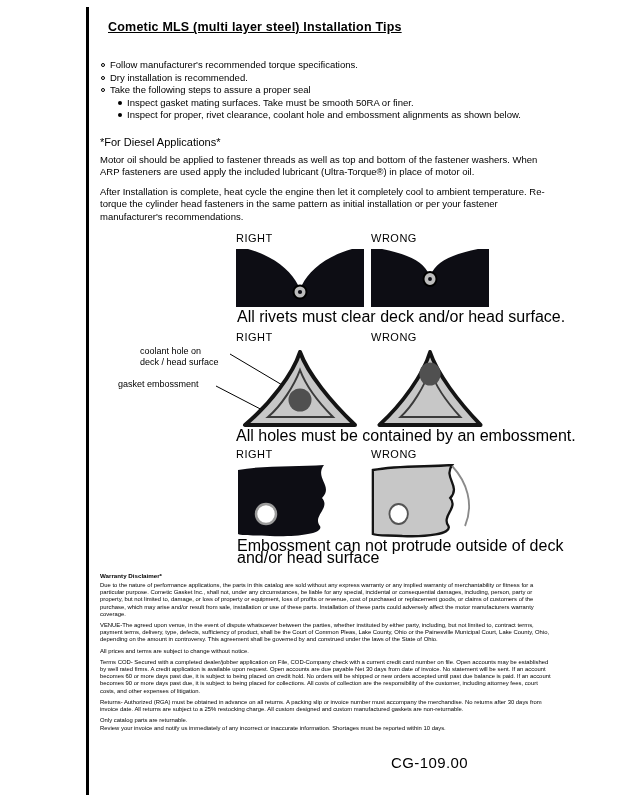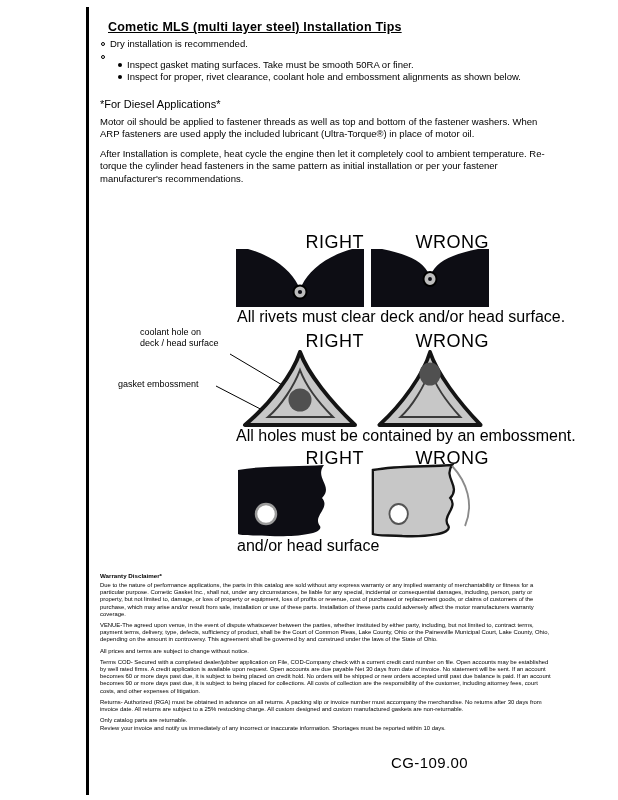--- a/index.html
+++ b/index.html
@@ -1,31 +1,31 @@
 <!DOCTYPE html>
 <html><head>
 <meta charset="utf-8">
 <style>
   *{margin:0;padding:0;box-sizing:border-box}
   html,body{width:618px;height:800px}
   body{font-family:"Liberation Sans","DejaVu Sans",sans-serif;background:#fff;color:#000}
   .page{position:relative;width:618px;height:800px;background:#fff;overflow:hidden}
   .left-rule{position:absolute;left:86px;top:7px;width:3px;height:788px;background:#000}
   .main{position:absolute;left:100px;top:14px;width:452px}
-  .title{font-size:12.5px;font-weight:bold;text-decoration:underline;margin:6px 0 4px 8px;letter-spacing:.2px}
+  .title{font-size:12.5px;font-weight:bold;text-decoration:underline;margin:6px 0 25px 8px;letter-spacing:.2px}
   .b-row{display:flex;align-items:flex-start;line-height:12.5px;font-size:9.5px}
   .b-row .mk{flex:0 0 auto;width:4px;height:4px;border-radius:50%;margin:4px 5px 0 1px}
   .mk.open{border:1px solid #000}
   .mk.filled{background:#000}
   .b-row.sub{margin-left:17px}
   .diesel-h{font-size:11px;font-weight:normal;margin:14px 0 6px 0}
   .para{font-size:9.5px;line-height:12.5px;margin-bottom:7px;width:448px}
   .note{font-size:9.5px;line-height:12.5px}
   .figures{position:absolute;left:0;top:230px;width:618px;height:342px}
-  .fig-h{position:absolute;font-size:18px;letter-spacing:.5px;text-align:right}
+  .fig-h{position:absolute;font-size:11px;letter-spacing:.5px;text-align:left}
   .fig-img{position:absolute;display:block}
   .fig-cap{position:absolute;font-size:16px;line-height:12px}
   .annot{position:absolute;font-size:9px;line-height:10.5px}
   .leaders{position:absolute;left:0;top:0;pointer-events:none}
   .warranty{position:absolute;left:100px;top:572px;width:452px}
   .w-h{font-size:6.2px;font-weight:bold;margin-bottom:3px}
   .w-p{font-size:5.9px;line-height:7.2px;margin-bottom:4px}
   .w-p.tight{margin-bottom:1px}
   .footer{position:absolute;left:391px;top:754px;font-size:15px;letter-spacing:.4px}
 </style>
@@ -34,24 +34,29 @@
 
 <div class="page">
   <div class="left-rule"></div>
 
   <div class="main">
     <div class="title">Cometic MLS (multi layer steel) Installation Tips</div>
 
     <div class="bullets">
       <div class="b-row">
         <span class="mk open"></span>
+        <span>Follow manufacturer's recommended torque specifications.</span>
+      </div>
+      <div class="b-row">
+        <span class="mk open"></span>
         <span>Dry installation is recommended.</span>
       </div>
       <div class="b-row">
         <span class="mk open"></span>
+        <span>Take the following steps to assure a proper seal</span>
       </div>
       <div class="b-row sub">
         <span class="mk filled"></span>
         <span>Inspect gasket mating surfaces.  Take must be smooth 50RA or finer.</span>
       </div>
       <div class="b-row sub">
         <span class="mk filled"></span>
         <span>Inspect for proper, rivet clearance, coolant hole and embossment alignments as shown below.</span>
       </div>
     </div>
@@ -76,21 +81,21 @@
       <rect width="128" height="58" fill="#0d0d14"></rect>
       <path d="M12,0 C40,5 58,13 63,26 L65,26 C70,13 88,5 116,0 Z" fill="#ffffff"></path>
       <circle cx="64" cy="30" r="7" fill="#bdbdbd" stroke="#000" stroke-width="2"></circle>
       <circle cx="64" cy="30" r="2.1" fill="#0d0d14"></circle>
     </svg>
     <div class="fig-cap" style="left:237px;top:81px">All rivets must clear deck and/or head surface.</div>
 
     <div class="fig-h" style="left:236px;top:101px;width:128px">RIGHT</div>
     <div class="fig-h" style="left:371px;top:101px;width:118px">WRONG</div>
 
-    <div class="annot" style="left:140px;top:97px">
+    <div class="annot" style="left:140px;top:116px">
       <div>coolant hole on</div>
       <div>deck / head surface</div>
     </div>
     <div class="annot" style="left:118px;top:149px">gasket embossment</div>
 
     <svg class="leaders" width="618" height="342">
       <line x1="230" y1="124" x2="294" y2="162" stroke="#000" stroke-width="1"></line>
       <line x1="216" y1="156" x2="270" y2="184" stroke="#000" stroke-width="1"></line>
     </svg>
 
@@ -112,20 +117,21 @@
     <svg class="fig-img" style="left:236px;top:234px" width="128" height="74" viewBox="0 0 128 74" preserveAspectRatio="none">
       <path d="M2,6 C30,1 62,3 88,1 C78,14 98,22 86,34 C95,44 76,52 84,62 C88,70 60,73 34,72 C20,71 6,72 2,70 Z" fill="#0d0d14"></path>
       <circle cx="30" cy="50" r="10" fill="#ffffff" stroke="#9a9a9a" stroke-width="2.5"></circle>
     </svg>
     <svg class="fig-img" style="left:371px;top:234px" width="118" height="74" viewBox="0 0 128 74" preserveAspectRatio="none">
       <path d="M2,6 C30,1 62,3 88,1 C78,14 98,22 86,34 C95,44 76,52 84,62 C88,70 60,73 34,72 C20,71 6,72 2,70 Z" fill="#c7c7c7" stroke="#141414" stroke-width="2.5"></path>
       <path d="M88,2 C104,18 112,40 102,62" fill="none" stroke="#8a8a8a" stroke-width="2"></path>
       <circle cx="30" cy="50" r="10" fill="#ffffff" stroke="#555555" stroke-width="2"></circle>
     </svg>
     <div class="fig-cap" style="left:237px;top:310px">
+      <div>Embossment can not protrude outside of deck</div>
       <div>and/or head surface</div>
     </div>
   </div>
 
   <div class="warranty">
     <div class="w-h">Warranty Disclaimer*</div>
     <div class="w-p">Due to the nature of performance applications, the parts in this catalog are sold without any express warranty or any implied warranty of merchantability or fitness for a particular purpose.  Cometic Gasket Inc., shall not, under any circumstances, be liable for any special, incidental or consequential damages, including, person, party or property, but not limited to, damage, or loss of property or equipment, loss of profits or revenue, cost of purchased or replacement goods, or claims of customers of the purchase, which may arise and/or result from sale, installation or use of these parts.  Installation of these parts could adversely affect the motor manufacturers warranty coverage.</div>
     <div class="w-p">VENUE-The agreed upon venue, in the event of dispute whatsoever between the parties, whether instituted by either party, including, but not limited to, contract terms, payment terms, delivery, type, defects, sufficiency of product, shall be the Court of Common Pleas, Lake County, Ohio or the Painesville Municipal Court, Lake County, Ohio, depending on the amount in controversy.  This agreement shall be governed by and construed under the laws of the State of Ohio.</div>
     <div class="w-p">All prices and terms are subject to change without notice.</div>
     <div class="w-p">Terms COD- Secured with a completed dealer/jobber application on File, COD-Company check with a current credit card number on file.  Open accounts may be established by well rated firms.  A credit application is available upon request.  Open accounts are due payable Net 30 days from date of invoice.  No statement will be sent.  If an account becomes 60 or more days past due, it is subject to being placed on credit hold.  No orders will be shipped or new orders accepted until past due balance is paid.  If an account becomes 90 or more days past due, it is subject to being placed for collections.  All costs of collection are the responsibility of the customer, including attorney fees, court costs, and other expenses of litigation.</div>

